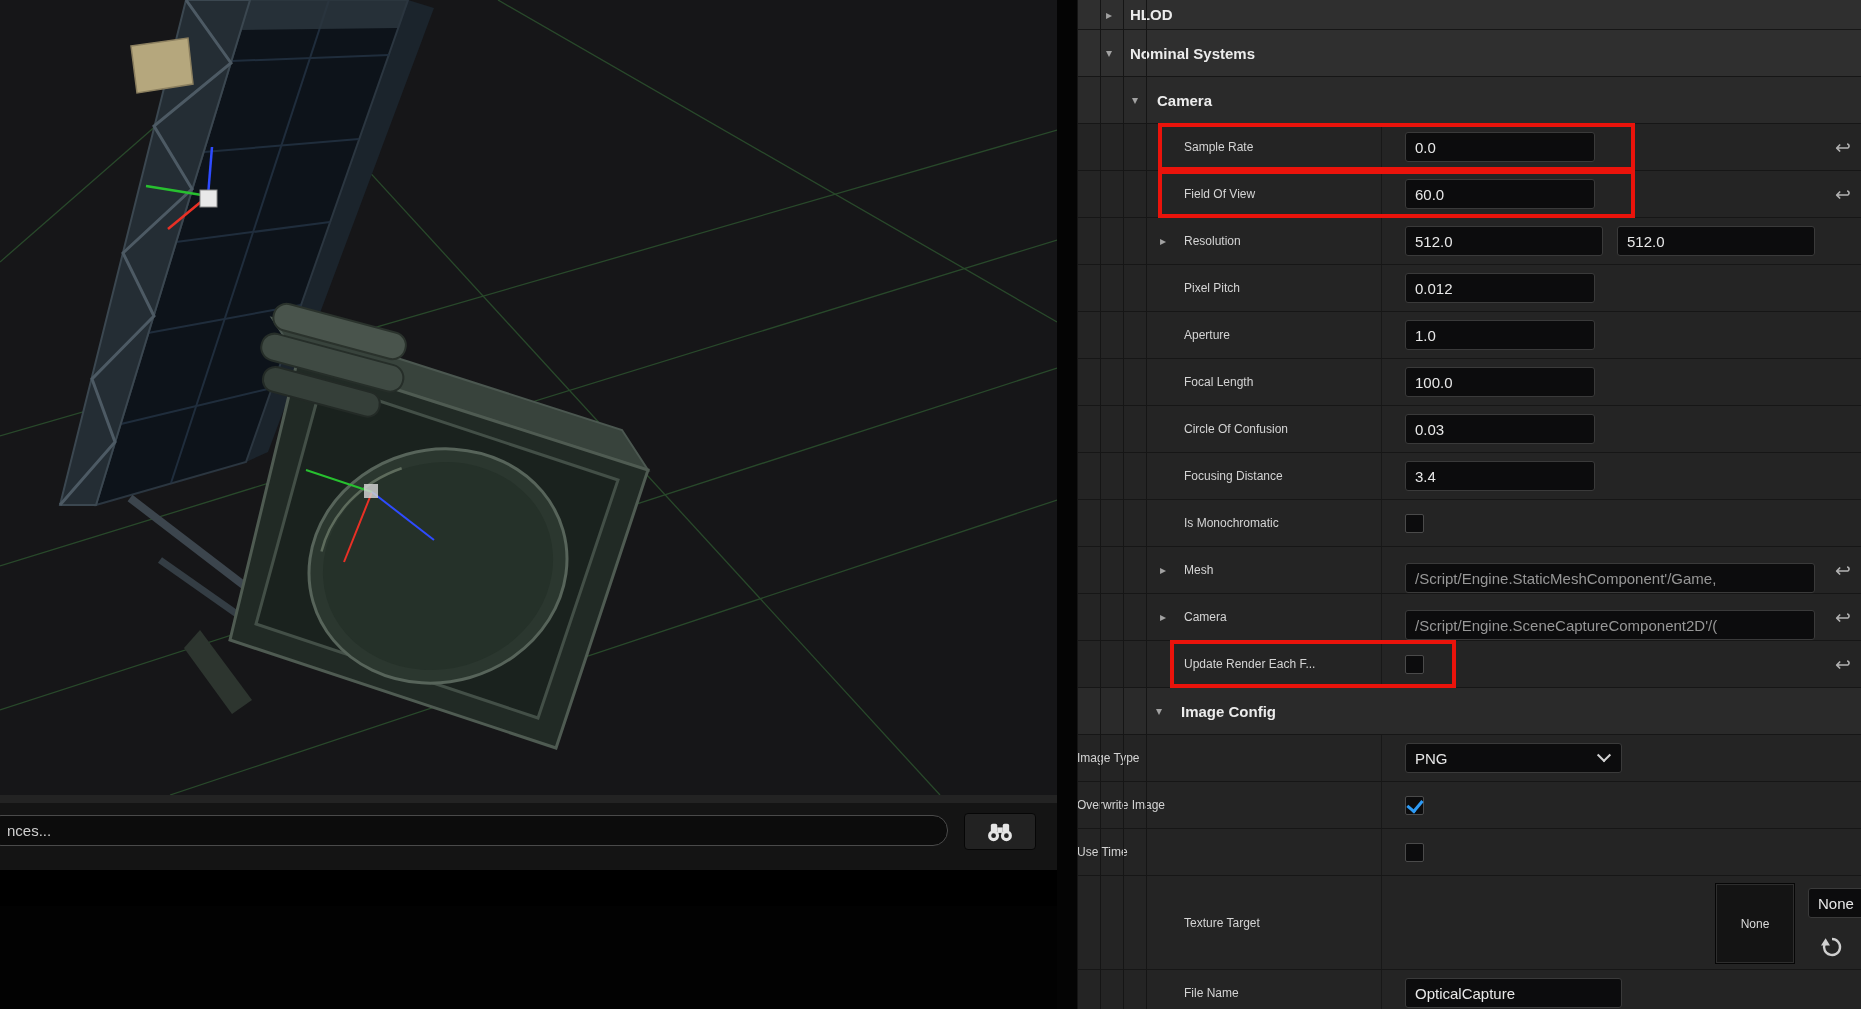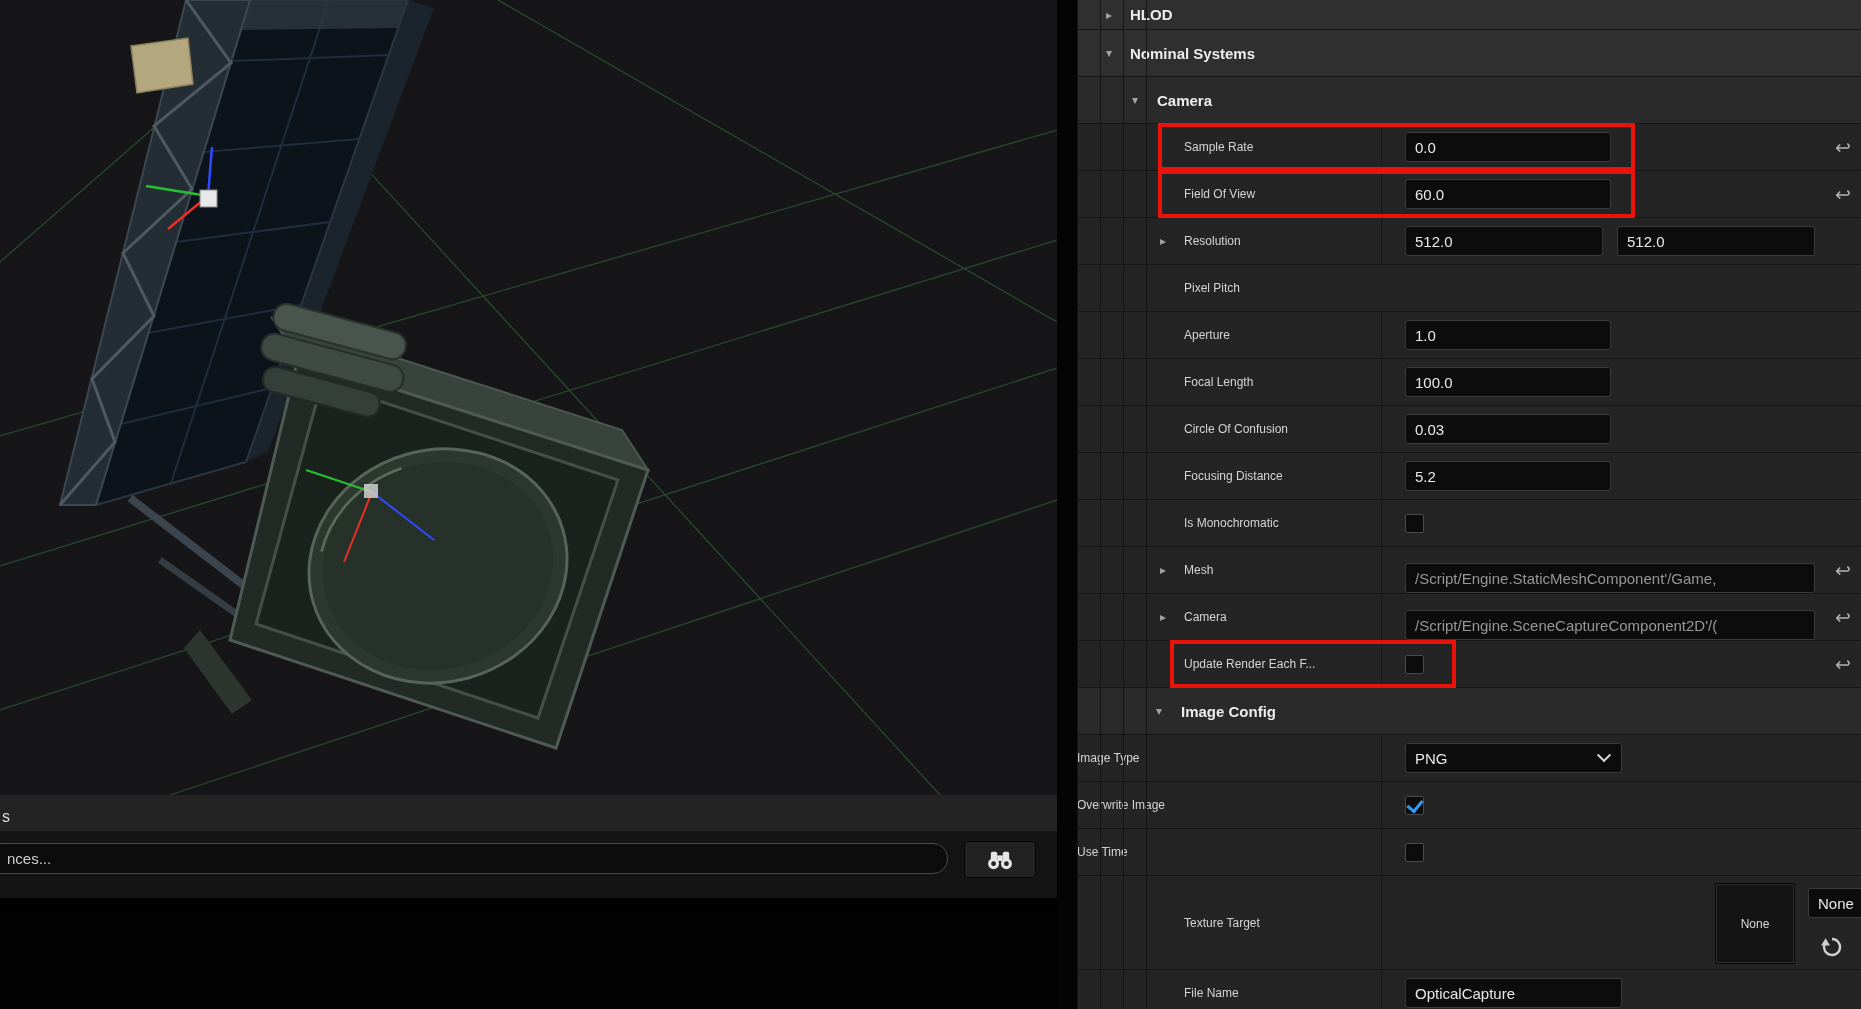--- a/index.html
+++ b/index.html
@@ -5,21 +5,21 @@
   html,body{margin:0;padding:0;background:#000;}
   body{width:1861px;height:1009px;position:relative;overflow:hidden;
        font-family:"Liberation Sans",sans-serif;-webkit-font-smoothing:antialiased;}
 
   
   .viewport-area{position:absolute;left:0;top:0;width:1057px;height:1009px;background:#000;}
   .scene{position:absolute;left:0;top:0;width:1057px;height:795px;background:#161618;overflow:hidden;}
   .band-title{position:absolute;left:0;top:795px;width:1057px;height:43px;background:#232323;
               border-bottom:1px solid #0b0b0b;display:flex;align-items:center;color:#dcdcdc;font-size:16px;}
   .band-title span{margin-left:2px;}
-  .search-band{position:absolute;left:0;top:831px;width:1057px;height:67px;background:#141414;}
+  .search-band{position:absolute;left:0;top:803px;width:1057px;height:67px;background:#141414;}
   .search-input{position:absolute;left:-14px;top:12px;width:962px;height:31px;box-sizing:border-box;
                 background:#0c0c0c;border:1px solid #4a4a4a;border-radius:15px;color:#cfcfcf;
                 font-size:15px;padding:0 14px 0 20px;outline:none;font-family:"Liberation Sans",sans-serif;}
   .binoculars-btn{position:absolute;left:964px;top:10px;width:70px;height:35px;background:#222;
                   border:1px solid #060606;border-radius:4px;display:flex;align-items:center;justify-content:center;}
   .below-black{position:absolute;left:0;top:906px;width:1057px;height:103px;background:#020202;}
   .panel-gap{position:absolute;left:1057px;top:0;width:20px;height:1009px;background:#040404;}
 
   
   .details{position:absolute;left:1077px;top:0;width:784px;height:1009px;background:#1f1f1f;
@@ -41,21 +41,21 @@
   .exp-l0{left:29px;} .exp-l1{left:55px;} .exp-l2{left:79px;} .exp-prop{left:83px;}
 
   .value{position:absolute;left:304px;top:0;bottom:0;right:46px;display:flex;align-items:center;
          padding-left:23px;border-left:1px solid #181818;z-index:2;}
   .value.block{display:block;padding:0;}
   .reset{position:absolute;right:2px;top:0;bottom:0;width:32px;display:flex;align-items:center;
          justify-content:center;color:#b0b0b0;font-size:19px;z-index:3;cursor:pointer;}
 
   .field{height:30px;box-sizing:border-box;background:#0c0c0d;border:1px solid #3a3a3a;border-radius:3px;
          display:flex;align-items:center;padding:0 9px;color:#e8e8e8;font-size:15px;white-space:nowrap;overflow:hidden;}
-  .field.num{width:206px;}
+  .field.num{width:190px;}
   .field.half{width:198px;}
   .field.wide{width:412px;color:#979797;margin-top:16px;}
   .field.dropdown{width:217px;justify-content:space-between;gap:9px;}
   .field.name-f{width:217px;}
   .dualwrap{display:flex;gap:14px;}
   .chev{width:8px;height:8px;border-right:2px solid #d2d2d2;border-bottom:2px solid #d2d2d2;
         transform:rotate(45deg) translate(-2px,-2px);flex:0 0 auto;margin-right:3px;}
 
   .checkbox{width:19px;height:19px;box-sizing:border-box;background:#0c0c0d;border:1px solid #4a4a4a;
             border-radius:2px;position:relative;flex:0 0 auto;}
@@ -242,20 +242,25 @@
           <span>512.0</span>
           </div>
       </div>
     </div>
   </div>
 
   <div class="row">
     <div class="name">
         <span class="lbl ml107">Pixel Pitch</span>
       </div>
+    <div class="value">
+        <div class="field num">
+      <span>0.012</span>
+        </div>
+      </div>
   </div>
 
   <div class="row">
     <div class="name">
         <span class="lbl ml107">Aperture</span>
       </div>
     <div class="value">
         <div class="field num">
       <span>1.0</span>
         </div>
@@ -283,21 +288,21 @@
         </div>
       </div>
   </div>
 
   <div class="row">
     <div class="name">
         <span class="lbl ml107">Focusing Distance</span>
       </div>
     <div class="value">
         <div class="field num">
-      <span>5.2</span>
+      <span>3.4</span>
         </div>
       </div>
   </div>
 
   <div class="row">
     <div class="name">
         <span class="lbl ml107">Is Monochromatic</span>
       </div>
     <div class="value">
         <div class="checkbox"></div>

